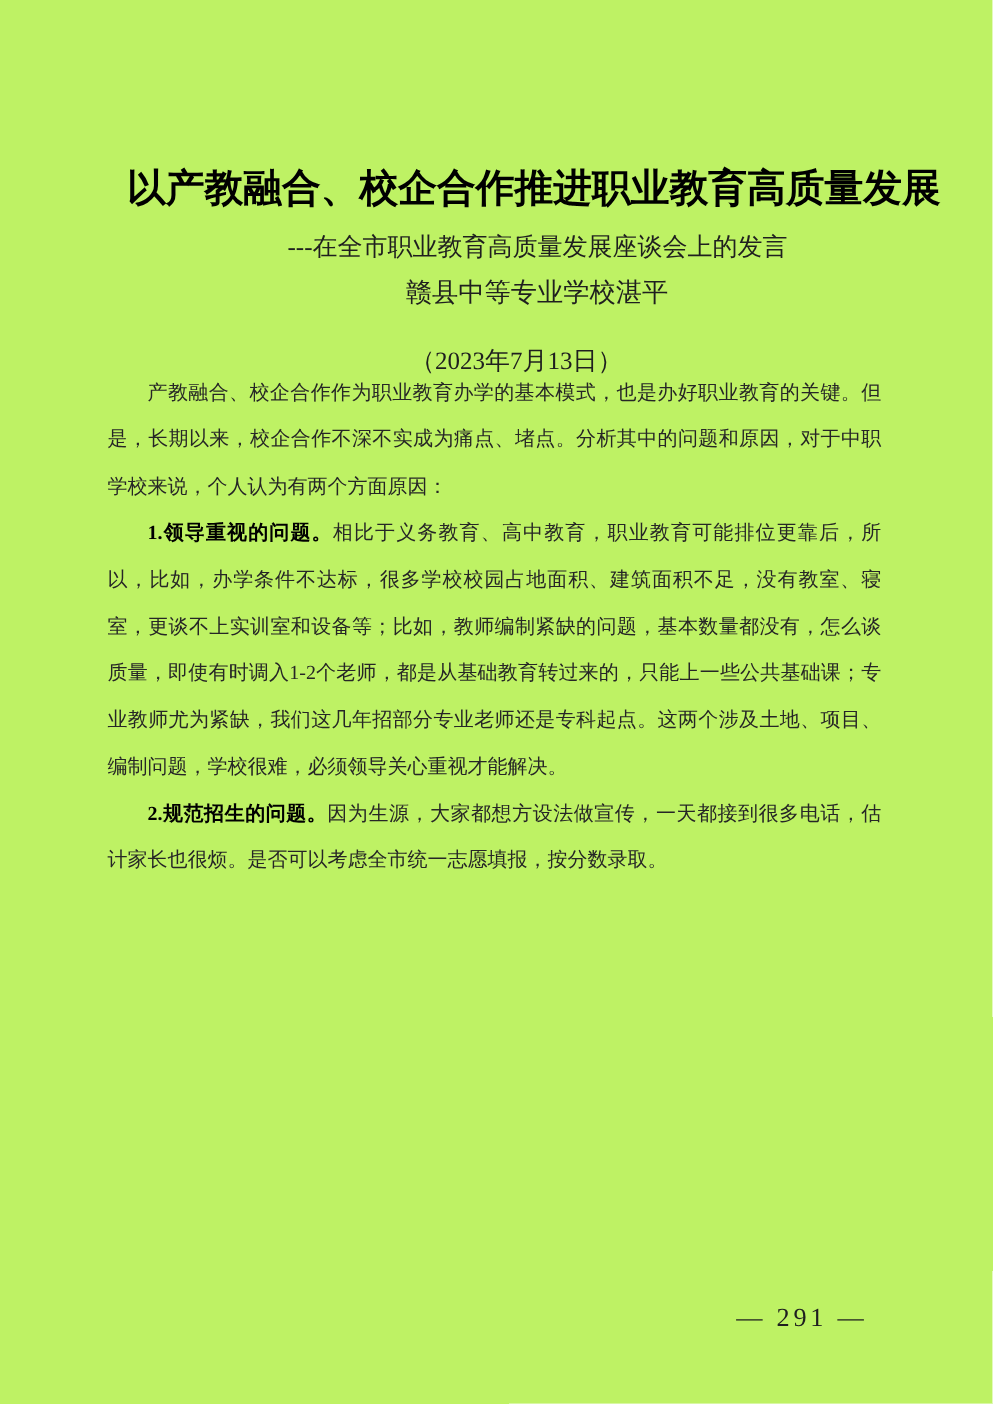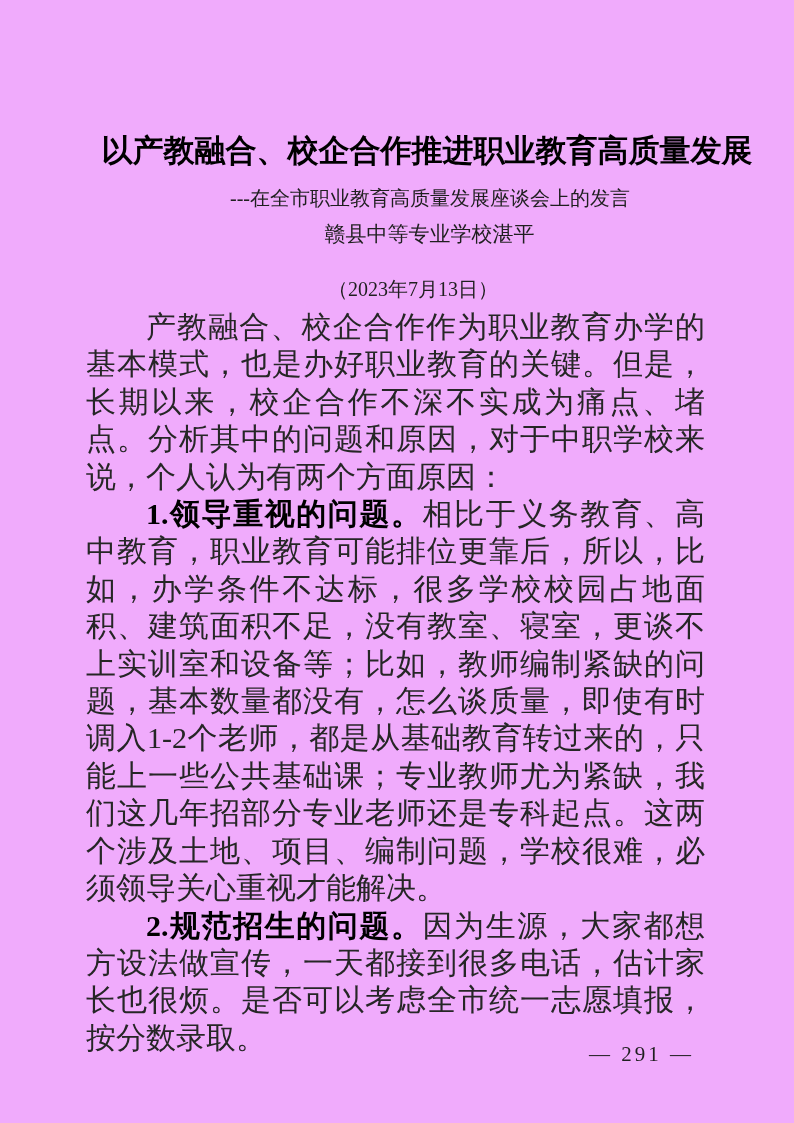--- a/index.html
+++ b/index.html
@@ -4,21 +4,21 @@
 <style>
   html, body {
     margin: 0;
     padding: 0;
     background: #ffffff;
   }
   .page {
     position: relative;
     width: 794px;
     height: 1123px;
-    background: #f0abfc;
+    background: #bef264;
     overflow: hidden;
     font-family: "Liberation Serif", serif;
     color: #222222;
   }
   .doc-title {
     position: absolute;
     top: 129px;
     left: 0;
     width: 100%;
     box-sizing: border-box;
@@ -68,24 +68,24 @@
     padding-left: 32px;
     text-align: center;
     font-size: 20px;
     line-height: 29px;
     color: #1f1f1f;
     white-space: nowrap;
     margin-top: 20px;
   }
   .doc-body {
     position: absolute;
-    top: 308px;
+    top: 296px;
     left: 86px;
     width: 619px;
-    font-size: 30px;
+    font-size: 16px;
     line-height: 37.4px;
     text-align: justify;
     text-justify: inter-character;
     color: #262626;
   }
   .para {
     margin: 0;
     padding: 0;
     text-indent: 2em;
   }

